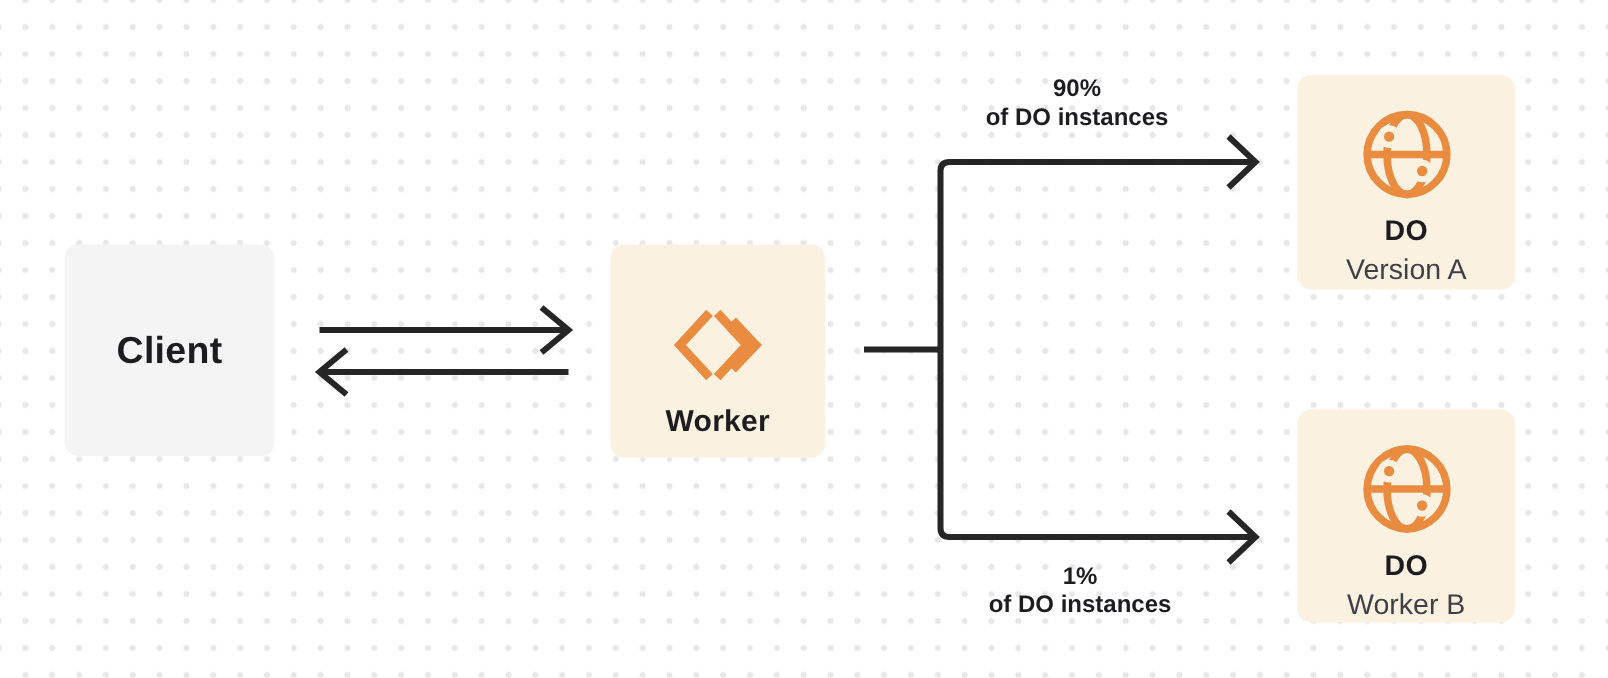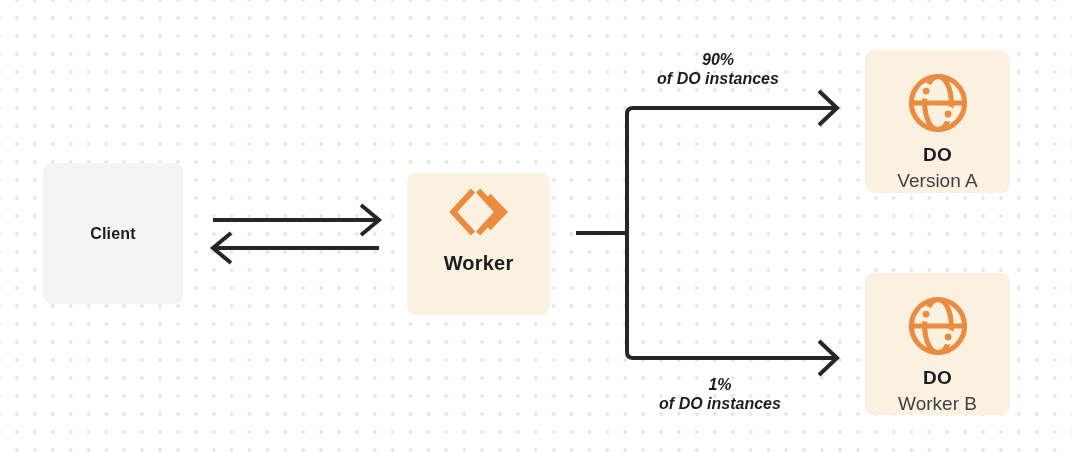--- a/index.html
+++ b/index.html
@@ -34,27 +34,26 @@
   .node {
     position:absolute;
     display:flex; flex-direction:column;
     align-items:center; justify-content:center;
     border-radius:9px;
   }
   .node-client {
     left:43px; top:163px; width:140px; height:141px;
     background: var(--box_gray);
   }
-  .node-client .node-title { font-size:16px; }
+  .node-client .node-title { font-size:25px; }
   .node-worker {
     left:407px; top:163px; width:143px; height:142px;
     background: var(--box_cream);
     justify-content:flex-start;
-    padding-top:12px;
-    margin-top:10px;
+    padding-top:40px;
   }
   .node-worker .node-title { margin-top:12px; }
   .node-do {
     width:145px;
     background: var(--box_cream);
     justify-content:flex-start;
     padding-top:20px;
     text-align:right;
   }
   .node-do-a { left:865px; top:50px;  height:143px; }
@@ -72,21 +71,20 @@
     line-height:1.35;
     margin-top:1px;
   }
   .split-label {
     position:absolute;
     width:220px;
     text-align:center;
     font-size:16px; font-weight:700;
     color: var(--text_dark);
     line-height:18.5px;
-    font-style:italic;
   }
   .split-label-top { left:608px; top:51px; }
   .split-label-bottom { left:610px; top:376px; }
   .icon-wrap { display:flex; align-items:center; justify-content:center; }
 </style>
 </head>
 <body>
 
 <div class="canvas">
 

